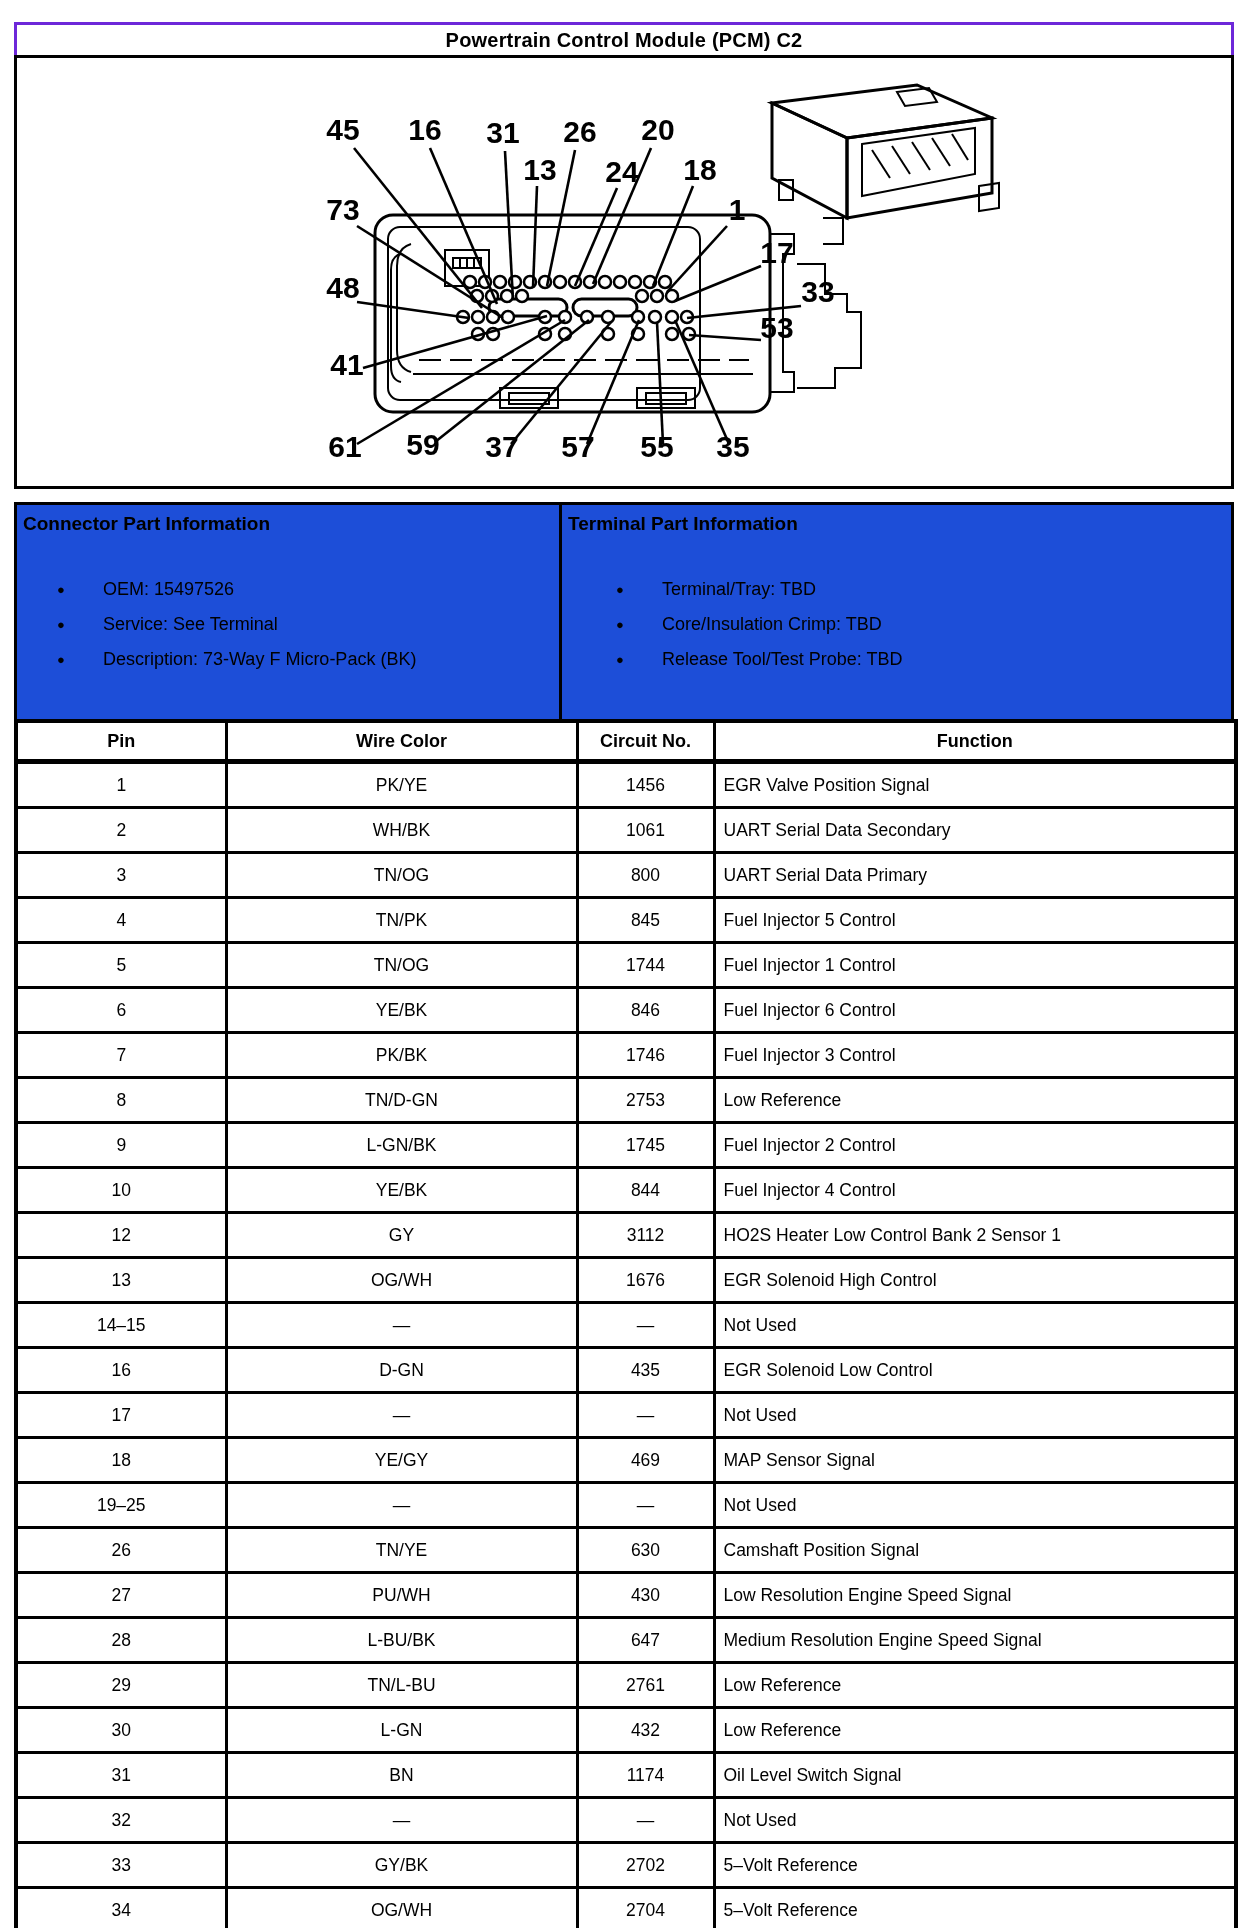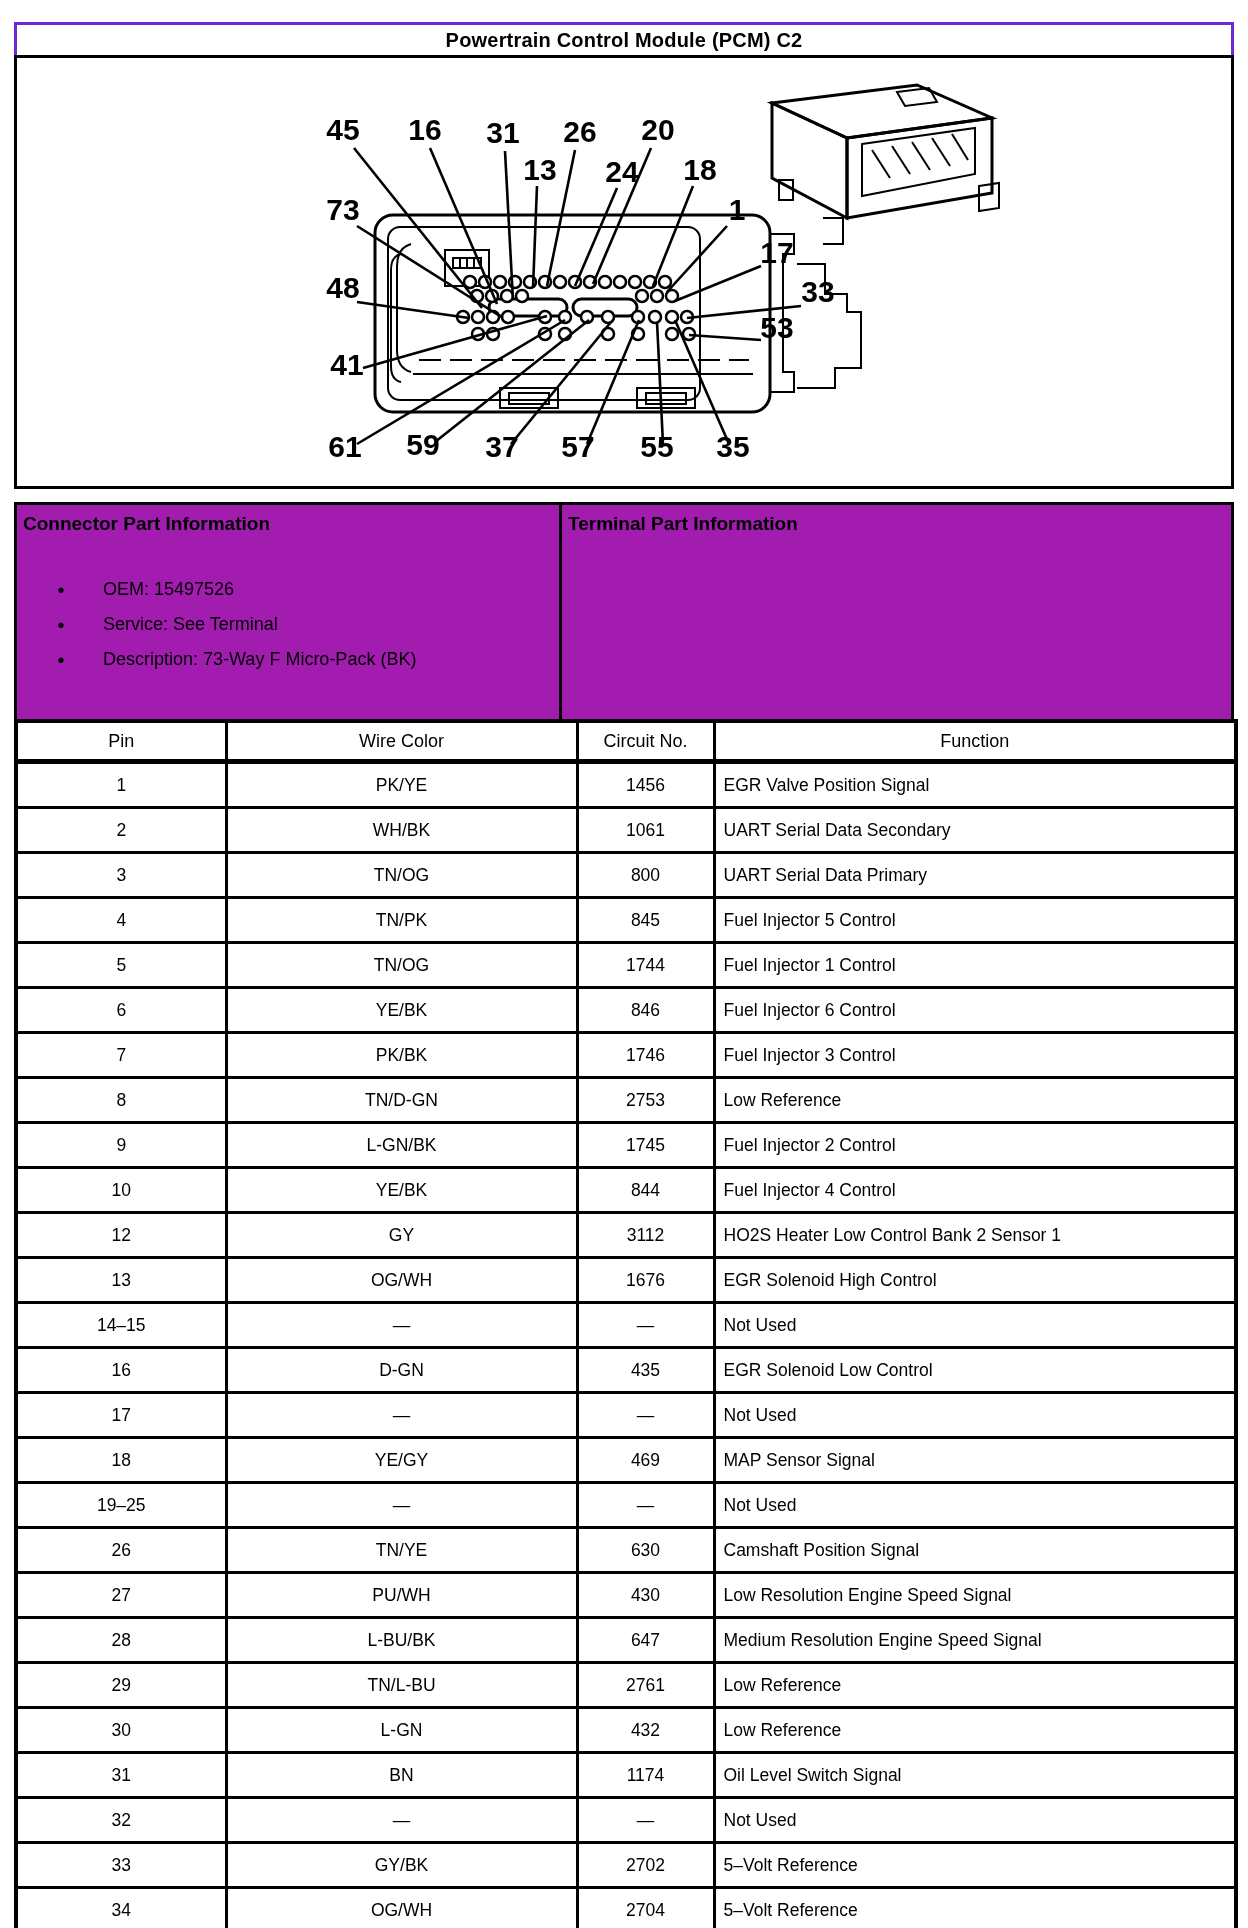--- a/index.html
+++ b/index.html
@@ -15,38 +15,38 @@
   .diagram-box{
     margin:-3px 14px 16px;border:3px solid #000;height:428px;position:relative;text-align:right;
   }
   .diagram-box svg{display:block;width:100%;height:100%;}
   .art{stroke:#000;fill:none;stroke-width:3;}
   .art-thin{stroke:#000;fill:none;stroke-width:2;}
   .pin{stroke:#000;fill:#fff;stroke-width:2.5;}
   .leader{stroke:#000;stroke-width:2.6;}
   .callout{font-family:"Liberation Sans",sans-serif;font-size:30px;font-weight:bold;fill:#000;text-anchor:middle;}
   .info-row{display:flex;margin:-3px 14px 0;}
-  .info-box{border:3px solid #000;height:220px;box-sizing:border-box;background:#a21caf;}
+  .info-box{border:3px solid #000;height:220px;box-sizing:border-box;background:#1d4ed8;}
   .info-box.left{width:548px;}
   .info-box.right{flex:1;margin-left:-3px;}
   .info-box h2{margin:0;padding:8px 8px 0 6px;font-size:19px;font-weight:bold;}
   .info-box ul{margin:44px 0 0 0;padding:0;list-style:none;}
   .info-box.left ul{padding-left:40px;}
   .info-box.right ul{padding-left:54px;}
   .info-box li{position:relative;padding-left:46px;font-size:18px;margin-bottom:14px;}
   .info-box li::before{content:"\25CF";font-size:13px;position:absolute;left:0;top:3px;}
   table.pinout{
     width:1224px;margin:-3px 0 0 14px;border-collapse:collapse;table-layout:fixed;
     border:4px solid #000;
   }
   table.pinout th, table.pinout td{
     border:3px solid #000;padding:0 4px;text-align:center;font-size:17.5px;
     height:42px;overflow:hidden;white-space:nowrap;
   }
-  table.pinout thead th{height:36px;font-size:18px;font-weight:normal;border-bottom:5px solid #000;}
+  table.pinout thead th{height:36px;font-size:18px;font-weight:bold;border-bottom:5px solid #000;}
   table.pinout td.col-function{text-align:left;padding-left:8px;}
   col.c-pin{width:210px;} col.c-wire{width:351px;} col.c-circuit{width:137px;}
 </style>
 </head>
 <body>
 
 <div>
 
   <div class="title-bar">Powertrain Control Module (PCM) C2</div>
 
@@ -190,20 +190,25 @@
     <section class="info-box left">
       <h2>Connector Part Information</h2>
       <ul>
           <li>OEM: 15497526</li>
           <li>Service: See Terminal</li>
           <li>Description: 73-Way F Micro-Pack (BK)</li>
         </ul>
     </section>
     <section class="info-box right">
       <h2>Terminal Part Information</h2>
+      <ul>
+          <li>Terminal/Tray: TBD</li>
+          <li>Core/Insulation Crimp: TBD</li>
+          <li>Release Tool/Test Probe: TBD</li>
+        </ul>
     </section>
   </div>
 
   <table class="pinout">
     <colgroup>
       <col class="c-pin">
         <col class="c-wire">
         <col class="c-circuit">
         <col class="c-func">
     </colgroup>

